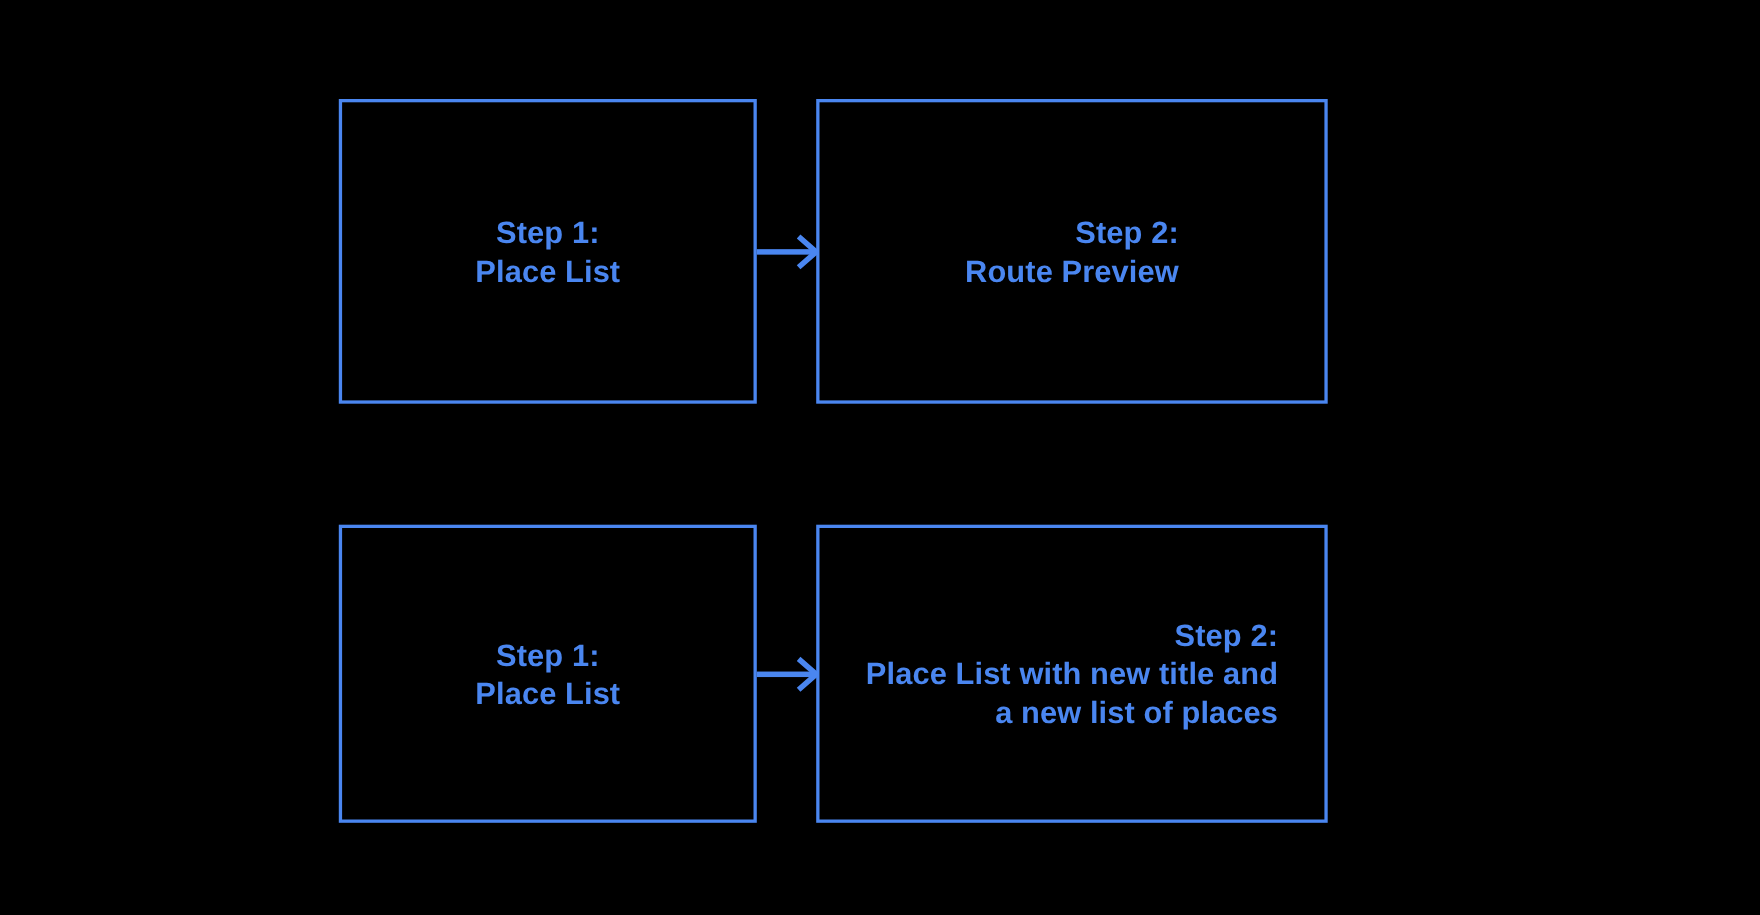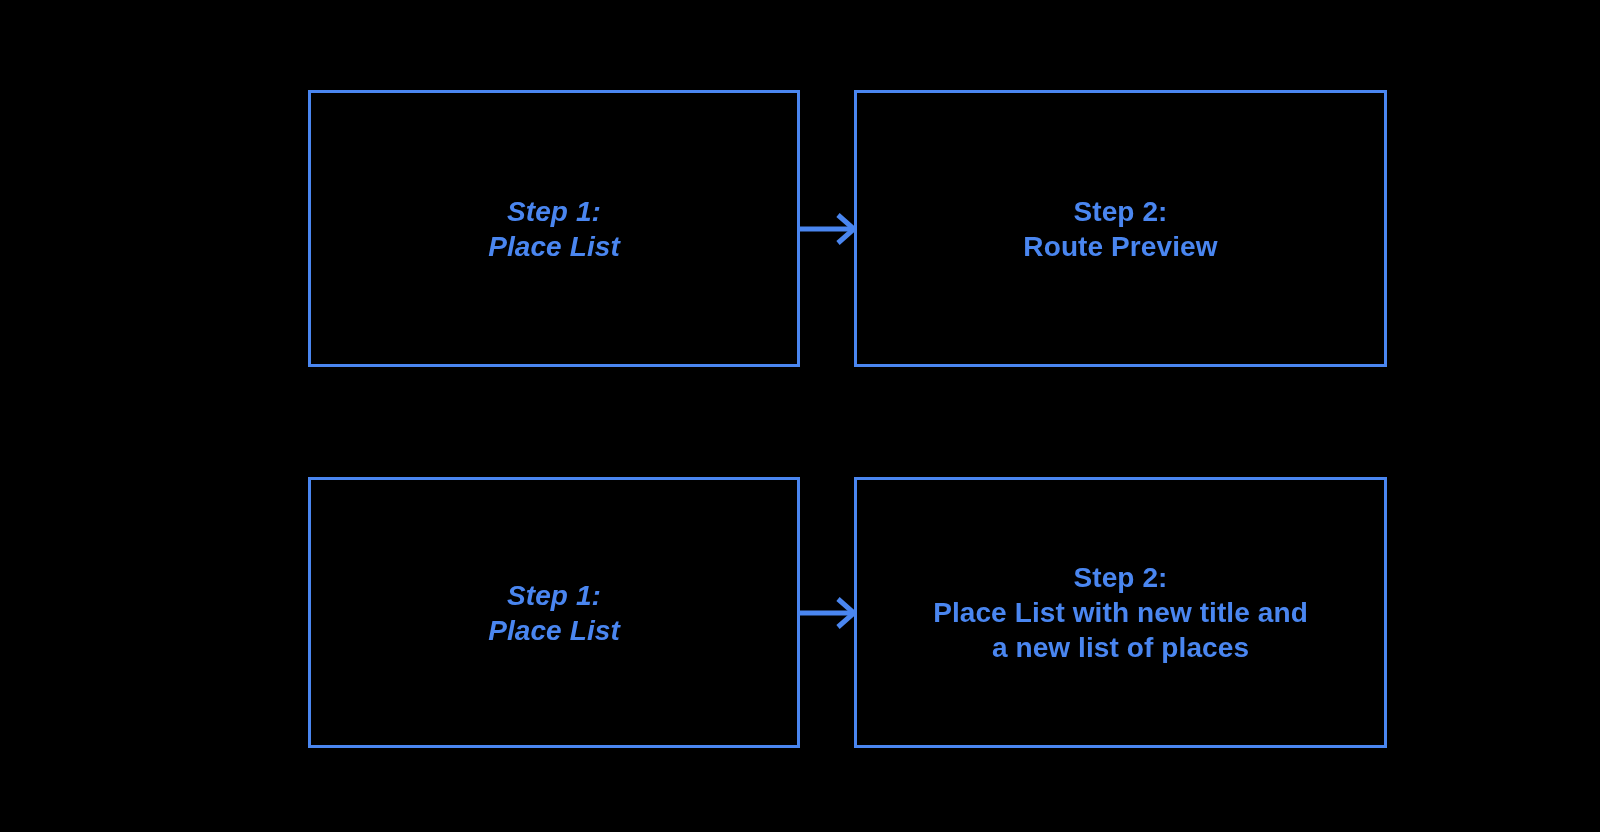--- a/index.html
+++ b/index.html
@@ -33,22 +33,22 @@
   
   .step-box {
     box-sizing: border-box;
     border: 3px solid #4a86f0;
     background: #000000;
     display: flex;
     align-items: center;
     justify-content: center;
     text-align: center;
   }
-  .box-narrow { width: 492px; font-style: italic; }
-  .box-wide   { width: 533px; }
+  .box-narrow { width: 380px; }
+  .box-wide   { width: 465px; text-align: right; }
   .box-h-top    { height: 277px; }
   .box-h-bottom { height: 271px; }
 
   .step-label {
     color: #4a86f0;
     font-size: 28px;
     font-weight: bold;
     line-height: 35px;
     letter-spacing: 0.1px;
     white-space: pre-line;

